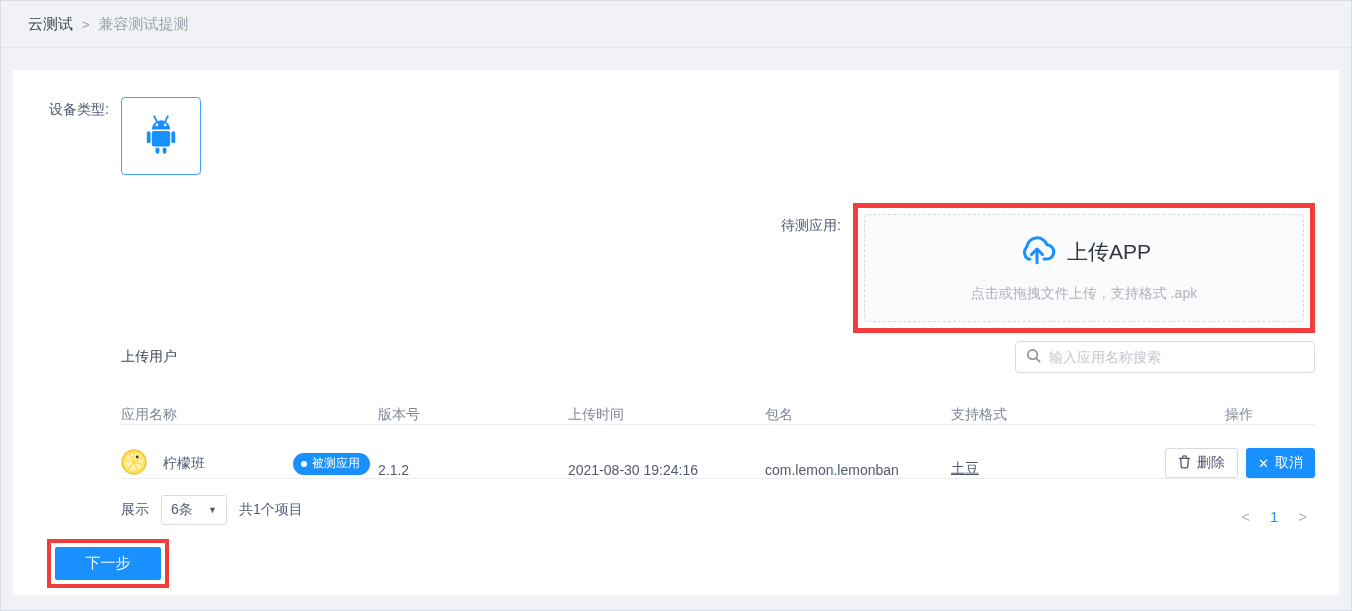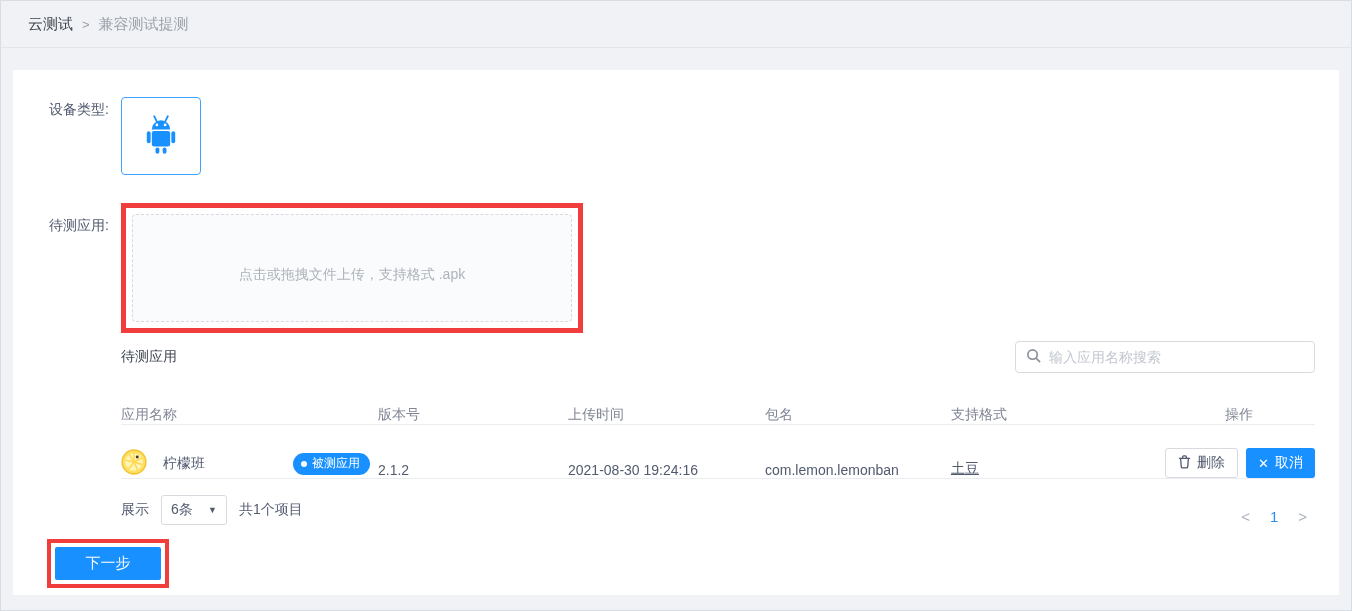--- a/index.html
+++ b/index.html
@@ -19,21 +19,21 @@
 
   
   .card { margin:22px 12px 0; background:#fff; height:525px; padding:27px 24px 0; position:relative; }
 
   .form-row { display:flex; }
   .form-label { width:72px; flex:none; text-align:right; margin-right:12px; font-size:14px; color:#515a6e; padding-top:4px; }
 
   .device-btn { width:80px; height:78px; background:#fff; border:1px solid #42a2ff; border-radius:4px;
     display:flex; align-items:center; justify-content:center; cursor:pointer; }
 
-  .row-upload { margin-top:28px; }
+  .row-upload { margin-top:28px;justify-content:flex-end; }
   .annotation-box { border:5px solid #f23d3d; padding:6px; display:inline-block; background:#fff; }
   .upload-area { width:440px; height:108px; background:#fafbfc; border:1px dashed #d5d9e0; border-radius:4px;
     display:flex; flex-direction:column; align-items:center; justify-content:center; cursor:pointer; }
   .upload-title-row { display:flex; align-items:center; gap:10px; }
   .upload-title { font-size:21px; color:#32373e; }
   .upload-hint { margin-top:14px; font-size:14px; color:#aeb3bb; }
 
   .section { margin-left:84px; }
   .recent-row { margin-top:8px; display:flex; align-items:center; justify-content:space-between; }
   .recent-title { font-size:14px; color:#3f4650; }
@@ -109,27 +109,37 @@
           </g>
         </svg>
       </span>
     </button>
   </div>
 
   <div class="form-row row-upload">
     <div class="form-label" style="padding-top:14px;">待测应用:</div>
     <div class="annotation-box">
       <div class="upload-area">
+        <div class="upload-title-row">
+          <span>
+            <svg width="40" height="34" viewBox="0 0 42 36" fill="none" stroke="#1890ff" stroke-width="3.2" stroke-linecap="round" stroke-linejoin="round">
+              <path d="M28.5 27.5 h2.5 a7.5 7.5 0 0 0 0.5 -15 a11 11 0 0 0 -21.3 2.2 A8.3 8.3 0 0 0 11.5 27.5 h2"></path>
+              <path d="M21 31.5 V17.5"></path>
+              <path d="M15.2 22.8 L21 17 L26.8 22.8"></path>
+            </svg>
+          </span>
+          <span class="upload-title">上传APP</span>
+        </div>
         <div class="upload-hint">点击或拖拽文件上传，支持格式 .apk</div>
       </div>
     </div>
   </div>
 
   <div class="section recent-row">
-    <span class="recent-title">待测应用</span>
+    <span class="recent-title">上传用户</span>
     <div class="search-box">
       <span>
         <svg width="15" height="15" viewBox="0 0 16 16" fill="none" stroke="#8a9099" stroke-width="1.8" stroke-linecap="round">
           <circle cx="7" cy="7" r="5"></circle>
           <line x1="11" y1="11" x2="14.5" y2="14.5"></line>
         </svg>
       </span>
       <input type="text" placeholder="输入应用名称搜索" style="">
     </div>
   </div>

